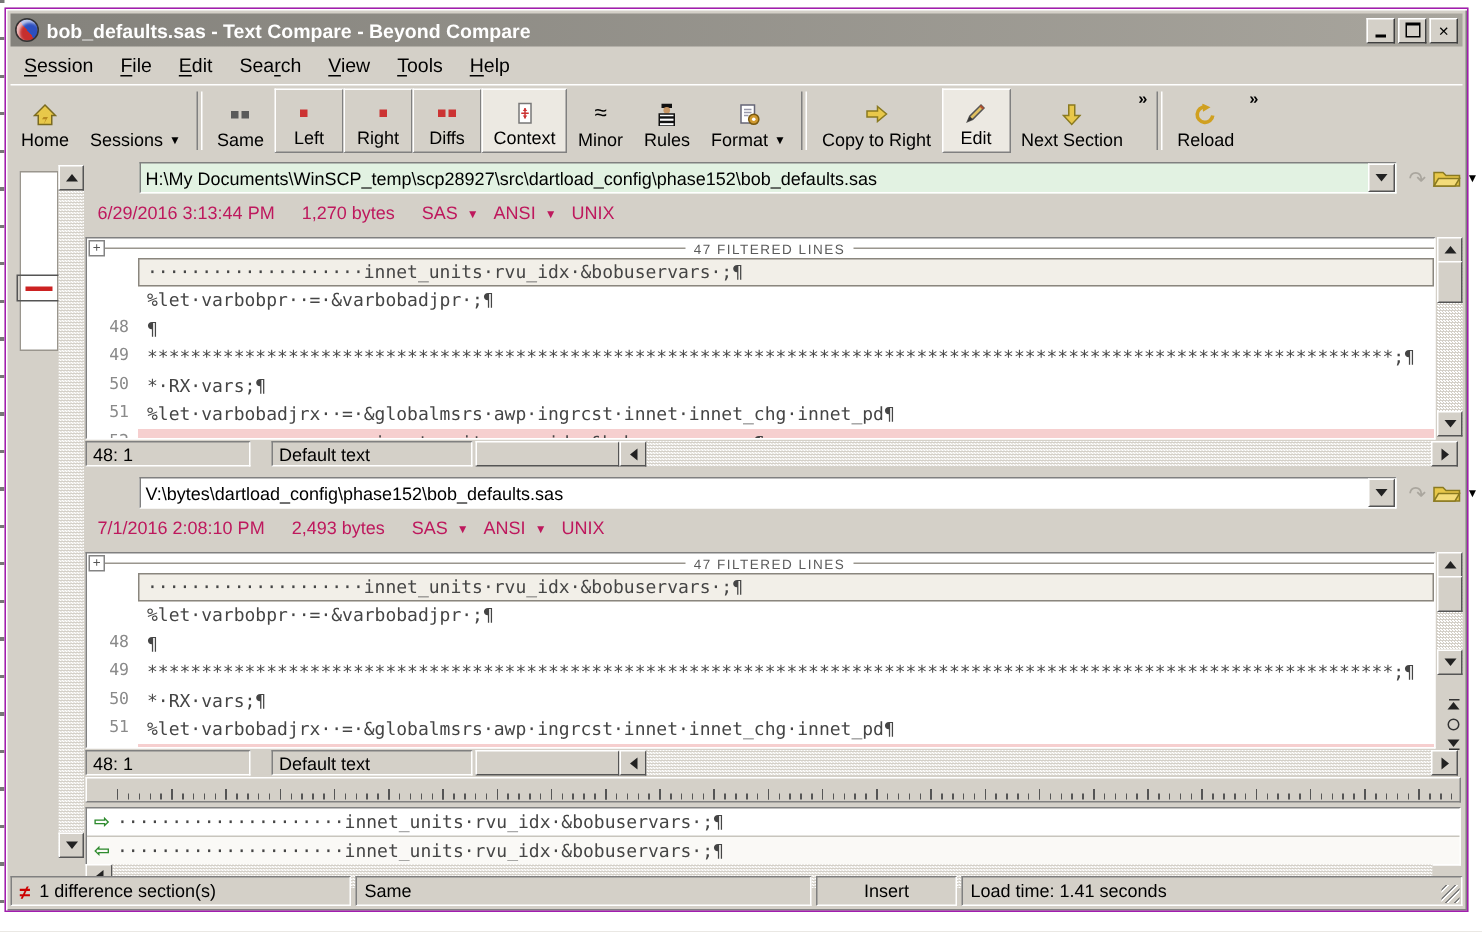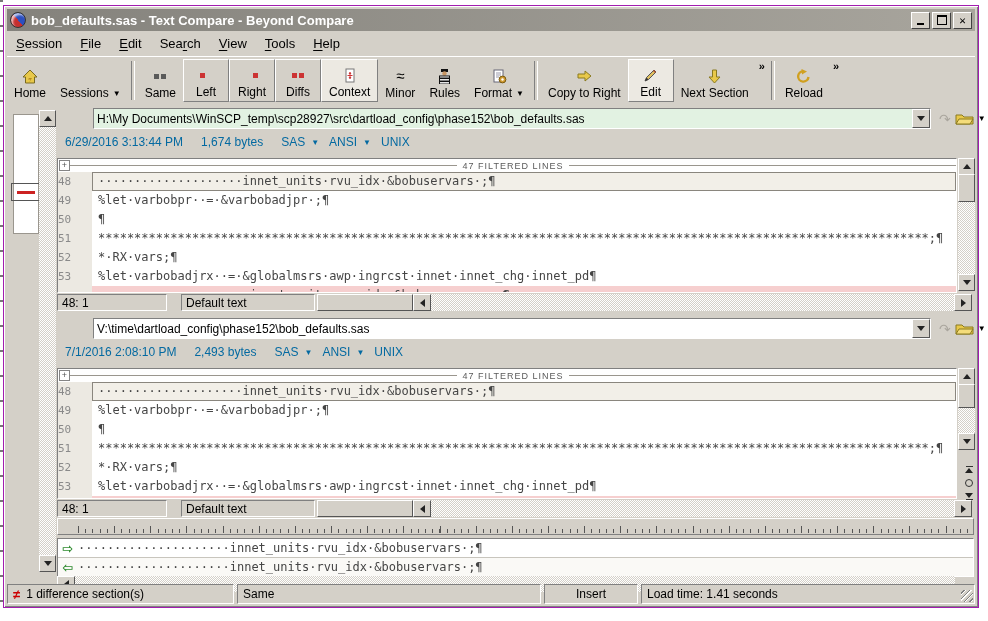--- a/index.html
+++ b/index.html
@@ -62,37 +62,37 @@
   .path-row{position:absolute;left:50px;height:21px;display:flex;align-items:center;margin-left:36px;}
   .path-field{width:836px;height:19px;border:1px solid;border-color:#808080 #fff #fff #808080;
     background:#fff;display:flex;align-items:center;position:relative;}
   .path-field.green{background:#e2f2e2;}
   .path-text{padding:0 3px;font-size:12px;white-space:nowrap;overflow:hidden;flex:1;}
   .combo-btn{width:16px;height:17px;flex:none;}
   .path-icons{display:flex;align-items:center;margin-left:8px;}
   .path-icons>*{margin-right:4px;}
   .mini-dd{font-size:8px;color:#000;}
   
-  .info-row{position:absolute;left:58px;height:20px;display:flex;align-items:center;font-size:12px;color:#0369a1;}
+  .info-row{position:absolute;left:58px;height:20px;display:flex;align-items:center;font-size:12px;color:#be185d;}
   .info-row .gap{width:18px;}
   .info-dd{font-size:8px;margin:0 10px 0 6px;}
   
   .code-pane{position:absolute;left:50px;width:898px;background:#fff;
     border:1px solid;border-color:#808080 #fff #fff #808080;overflow:hidden;
     font-family:"DejaVu Sans Mono","Liberation Mono",monospace;font-size:12px;color:#454545;}
   .filter-hdr{height:13px;display:flex;align-items:center;color:#6a6a6a;}
   .expander{width:9px;height:9px;border:1px solid #848484;background:#fff;flex:none;margin-left:1px;
     display:flex;align-items:center;justify-content:center;font-size:9px;line-height:7px;color:#555;
     font-family:"Liberation Sans",sans-serif;}
   .hdr-line{flex:1;border-top:1px solid #9a968e;height:0;}
   .hdr-text{font-size:9px;letter-spacing:1px;padding:0 6px;color:#5a5a5a;
     font-family:"Liberation Sans",sans-serif;white-space:nowrap;}
   .code-line{height:19px;display:flex;white-space:pre;}
-  .gutter{width:34px;flex:none;background:#ece9e2;color:#8a8a8a;
-    padding-right:6px;box-sizing:border-box;font-size:11px;line-height:19px;}
+  .gutter{width:34px;flex:none;background:#ece9e2;color:#8a8a8a;text-align:right;
+    padding-right:6px;box-sizing:border-box;font-size:11px;line-height:19px;margin-top:36px;}
   .ctext{flex:1;padding-left:6px;line-height:19px;overflow:hidden;}
   .code-line.sel .ctext{background:#f2efe8;outline:1px solid #8a867e;outline-offset:-1px;}
   .code-line.partial{height:6px;overflow:hidden;}
   .code-line.partial .ctext{background:#f6cfcf;}
   .code-line.partial .gutter{background:#ece9e2;}
   
   .pane-status{position:absolute;left:50px;width:915px;height:17px;display:flex;align-items:stretch;}
   .st-panel{border:1px solid;border-color:#808080 #fff #fff #808080;background:#d4d0c8;
     padding:0 4px;font-size:12px;display:flex;align-items:center;white-space:nowrap;}
   .st-pos{width:100px;}
@@ -358,21 +358,21 @@
         <svg width="14" height="14">
             <rect x="1" y="1" width="12" height="12" fill="#c9c5bd" stroke="#9a968e"></rect>
             <rect x="4" y="2" width="6" height="4" fill="#b0aca4"></rect>
             <rect x="3" y="8" width="8" height="5" fill="#dedbd5"></rect>
           </svg>
       </div>
     </div>
     <div class="info-row" style="top:30px;">
       <span>6/29/2016 3:13:44 PM</span>
         <span class="gap"></span>
-      <span>1,674 bytes</span>
+      <span>1,270 bytes</span>
         <span class="gap"></span>
       <span>SAS</span>
         <span class="info-dd">▼</span>
       <span>ANSI</span>
         <span class="info-dd">▼</span>
       <span>UNIX</span>
     </div>
     <div class="code-pane" style="top:56px;height:133px;">
       <div class="filter-hdr">
         <span class="expander">+</span>
@@ -407,21 +407,21 @@
           <span class="arr arr-left"></span>
         </span>
       <span class="hs-track"></span>
       <span class="sbtn hs-btn">
           <span class="arr arr-right"></span>
         </span>
     </div>
 
     <div class="path-row" style="top:216px;">
       <div class="path-field">
-        <span class="path-text">V:\time\dartload_config\phase152\bob_defaults.sas</span>
+        <span class="path-text">V:\bytes\dartload_config\phase152\bob_defaults.sas</span>
         <span class="sbtn combo-btn">
             <span class="arr arr-down"></span>
           </span>
       </div>
       <div class="path-icons">
         <span style="color:#aaa69e;font-size:14px;">↷</span>
         <svg width="19" height="14">
             <path d="M1 12 L1 3 L7 3 L9 5 L18 5 L18 12 Z" fill="#e8c84a" stroke="#8a7a20"></path>
             <path d="M1 12 L4 7 L18 7 L15 12 Z" fill="#f4dc7a" stroke="#8a7a20"></path>
           </svg>

